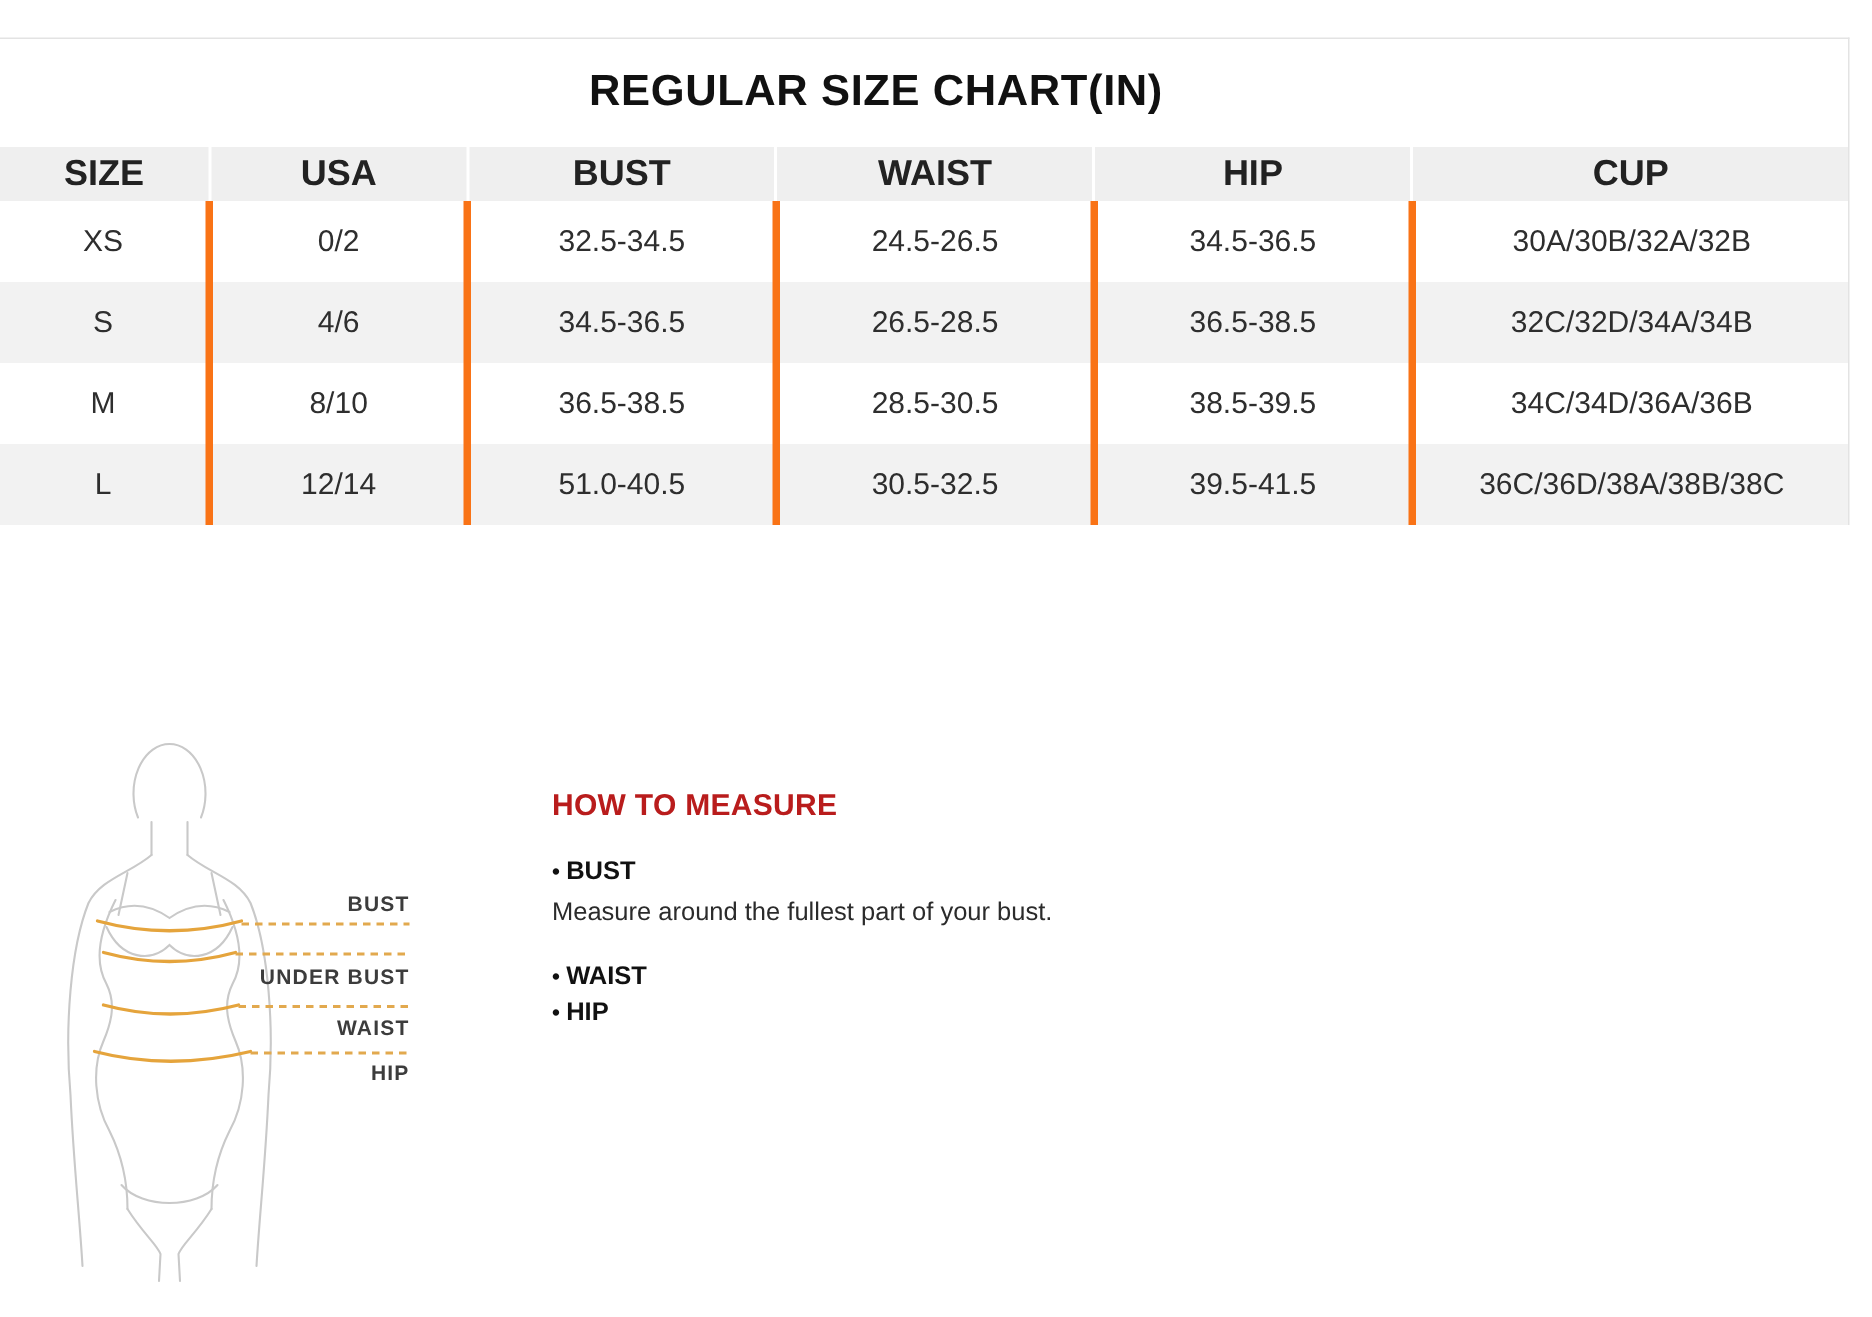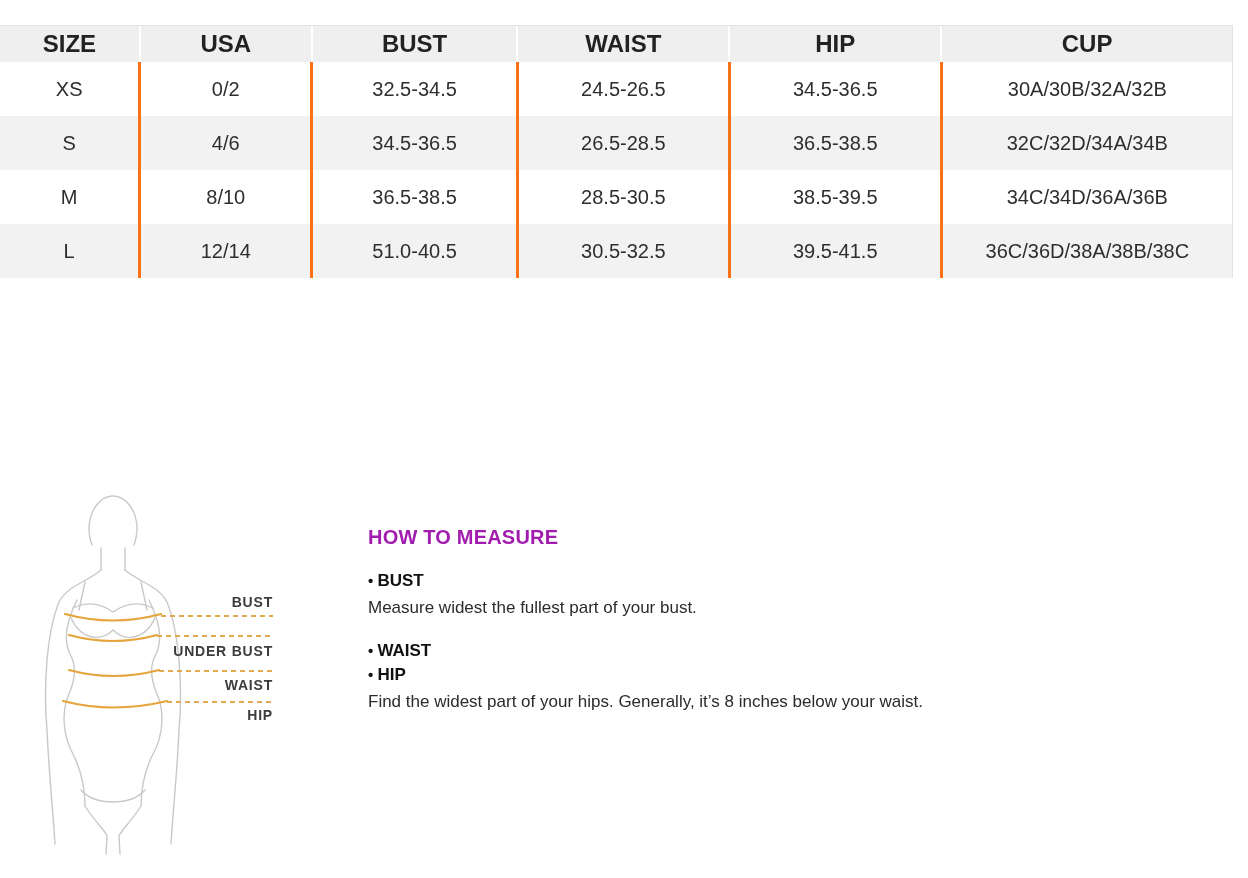--- a/index.html
+++ b/index.html
@@ -23,51 +23,52 @@
   table.size-table {
     width:100%; border-collapse:collapse; table-layout:fixed;
   }
   .size-table th {
     height:36px; background:#efefef; font-size:24px; font-weight:700;
     color:#222222; text-align:center; border-right:2px solid #ffffff;
   }
   .size-table th:last-child { border-right:none; }
   .size-table td {
     height:54px; font-size:20px; color:#2e2e2e; text-align:center;
-    background:#ffffff; border-right:3px solid #f97316;
+    background:#ffffff; border-right:5px solid #f97316;
   }
   .size-table td:last-child { border-right:none;margin-left:19px; }
   .size-table tr.alt td { background:#f2f2f2; }
 
   
   .figure-area { position:absolute; left:25px; top:488px; width:335px; height:368px; }
   .figure-area svg { display:block; }
   .fig-label {
     font-family:"Liberation Sans","DejaVu Sans",sans-serif;
     font-size:14px; font-weight:700; fill:#3c3c3c; letter-spacing:0.8px;
   }
 
   
   .measure-col { position:absolute; left:368px; top:526px; width:800px; }
   .measure-heading {
-    font-size:20px; font-weight:700; color:#a21caf; letter-spacing:0.2px;
+    font-size:20px; font-weight:700; color:#b91c1c; letter-spacing:0.2px;
     margin-bottom:22px;
   }
   .mi-label {
     font-size:17px; font-weight:700; color:#111111; margin-bottom:4px;
   }
   .mi-label::before { content:"\2022\00a0"; font-size:15px; }
   .mi-text {
     font-size:17px; line-height:25px; color:#2b2b2b; margin-bottom:21px;
   }
 </style>
 </head>
 <body>
 
 <div class="chart-section">
+  <div class="chart-title">REGULAR SIZE CHART(IN)</div>
   <table class="size-table">
     <colgroup>
       <col style="width:11.35%">
         <col style="width:13.95%">
         <col style="width:16.7%">
       <col style="width:17.2%">
         <col style="width:17.2%">
         <col style="width:23.6%">
     </colgroup>
     <thead>
@@ -166,24 +167,23 @@
     <text class="fig-label" x="248" y="202" text-anchor="end">WAIST</text>
     <text class="fig-label" x="248" y="232" text-anchor="end">HIP</text>
   </svg>
 </div>
 
 <div class="measure-col">
   <div class="measure-heading">HOW TO MEASURE</div>
 
   <div>
     <div class="mi-label">BUST</div>
-    <div class="mi-text">Measure widest the fullest part of your bust.</div>
+    <div class="mi-text">Measure around the fullest part of your bust.</div>
   </div>
 
   <div>
     <div class="mi-label">WAIST</div>
   </div>
 
   <div>
     <div class="mi-label">HIP</div>
-    <div class="mi-text">Find the widest part of your hips. Generally, it’s 8 inches below your waist.</div>
   </div>
 </div>
 
 </body></html>

